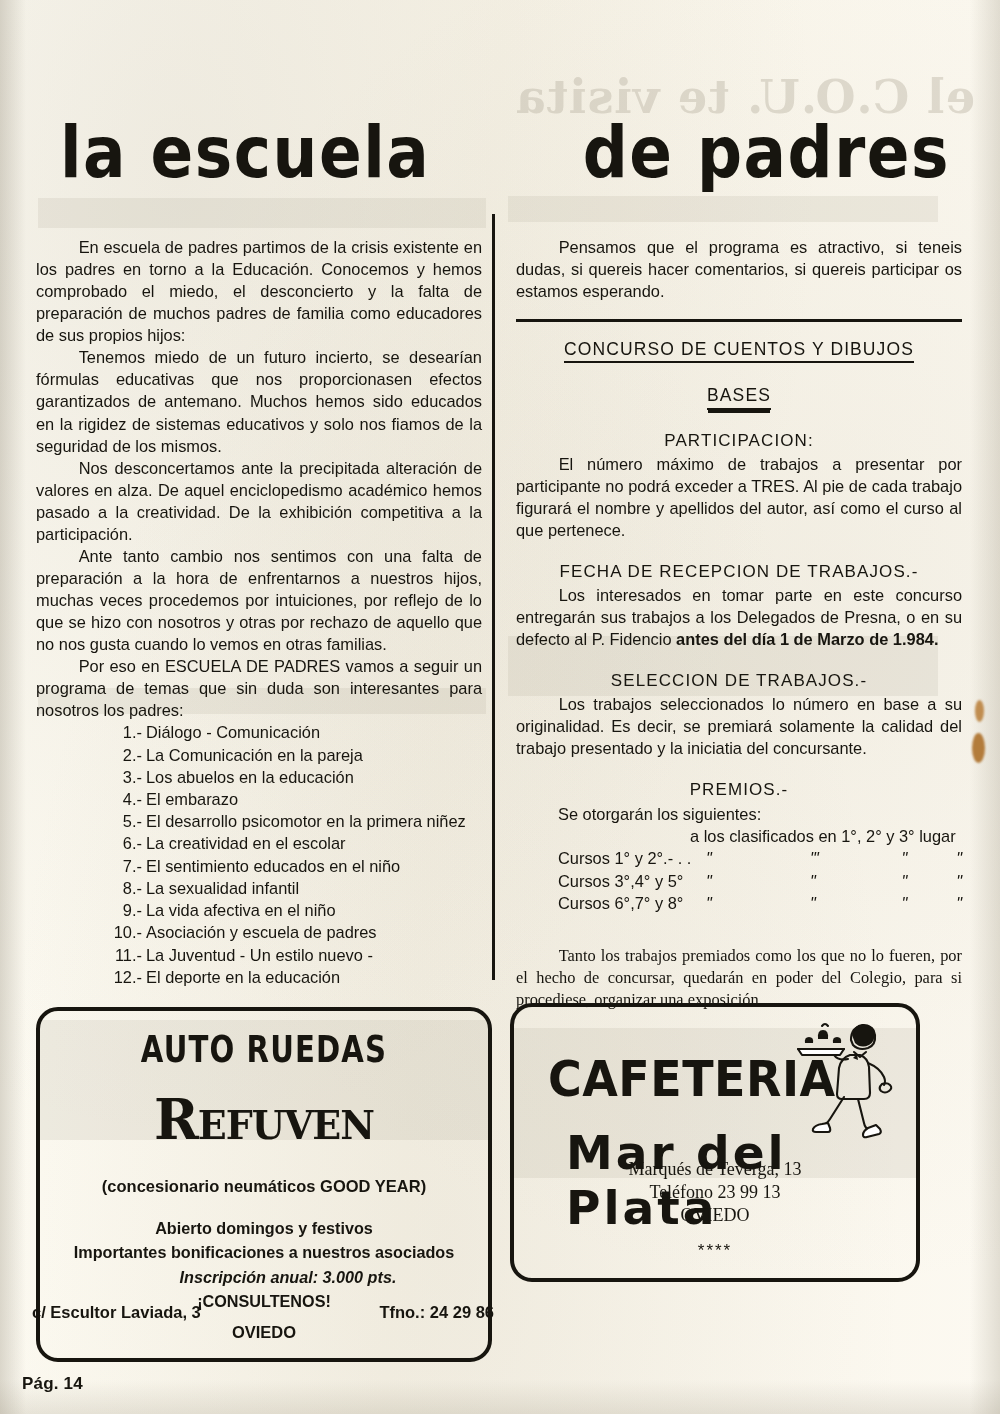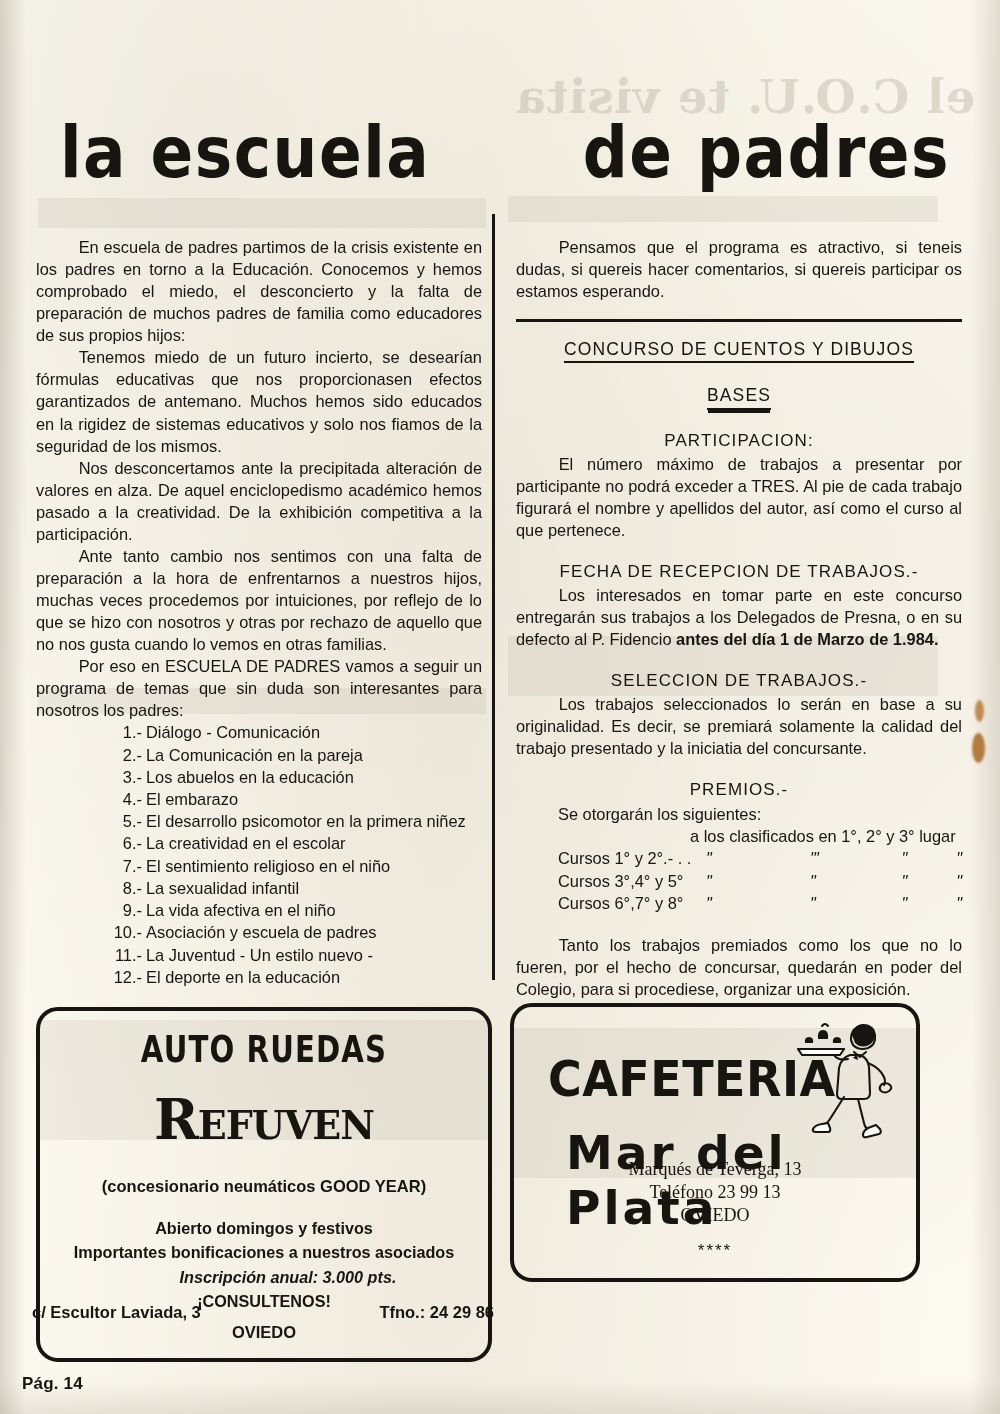--- a/index.html
+++ b/index.html
@@ -323,21 +323,21 @@
     <p class="body">Ante tanto cambio nos sentimos con una falta de preparación a la hora de enfrentarnos a nuestros hijos, muchas veces procedemos por intuiciones, por reflejo de lo que se hizo con nosotros y otras por rechazo de aquello que no nos gusta cuando lo vemos en otras familias.</p>
     <p class="body">Por eso en ESCUELA DE PADRES vamos a seguir un programa de temas que sin duda son interesantes para nosotros los padres:</p>
 
     <ul class="topicslist">
       <li><span class="num">1.-</span><span>Diálogo - Comunicación</span></li>
       <li><span class="num">2.-</span><span>La Comunicación en la pareja</span></li>
       <li><span class="num">3.-</span><span>Los abuelos en la educación</span></li>
       <li><span class="num">4.-</span><span>El embarazo</span></li>
       <li><span class="num">5.-</span><span>El desarrollo psicomotor en la primera niñez</span></li>
       <li><span class="num">6.-</span><span>La creatividad en el escolar</span></li>
-      <li><span class="num">7.-</span><span>El sentimiento religioso en el niño</span></li>
+      <li><span class="num">7.-</span><span>El sentimiento educados en el niño</span></li>
       <li><span class="num">8.-</span><span>La sexualidad infantil</span></li>
       <li><span class="num">9.-</span><span>La vida afectiva en el niño</span></li>
       <li><span class="num">10.-</span><span>Asociación y escuela de padres</span></li>
       <li><span class="num">11.-</span><span>La Juventud - Un estilo nuevo -</span></li>
       <li><span class="num">12.-</span><span>El deporte en la educación</span></li>
     </ul>
   </div>
 
   <div class="col col-right">
     <p class="body">Pensamos que el programa es atractivo, si teneis dudas, si quereis hacer comentarios, si quereis participar os estamos esperando.</p>
@@ -352,21 +352,21 @@
       <span class="u2 spaced">BASES</span>
     </div>
 
     <div class="hdg-left spaced">PARTICIPACION:</div>
     <p class="body">El número máximo de trabajos a presentar por participante no podrá exceder a TRES. Al pie de cada trabajo figurará el nombre y apellidos del autor, así como el curso al que pertenece.</p>
 
     <div class="hdg-left spaced">FECHA DE RECEPCION DE TRABAJOS.-</div>
     <p class="body"><span>Los interesados en tomar parte en este concurso entregarán sus trabajos a los Delegados de Presna, o en su defecto al P. Fidencio </span><b class="bold">antes del día 1 de Marzo de 1.984.</b></p>
 
     <div class="hdg-left spaced">SELECCION DE TRABAJOS.-</div>
-    <p class="body">Los trabajos seleccionados lo serán en base a su originalidad. Es decir, se premiará solamente la calidad del trabajo presentado y la iniciatia del concursante.</p>
+    <p class="body">Los trabajos seleccionados lo número en base a su originalidad. Es decir, se premiará solamente la calidad del trabajo presentado y la iniciatia del concursante.</p>
 
     <div class="hdg-left spaced">PREMIOS.-</div>
 
     <div class="premios-block">
       <div class="ind">Se otorgarán los siguientes:</div>
       <div class="clasif">a los clasificados en 1°, 2° y 3° lugar</div>
 
       <div class="cursos-row">
         <span class="label">Cursos 1° y 2°.-  . .</span>
         <span class="d1 ditto">"</span>
@@ -383,21 +383,21 @@
       </div>
       <div class="cursos-row">
         <span class="label">Cursos 6°,7° y 8°</span>
         <span class="d1 ditto">"</span>
         <span class="d2 ditto">"</span>
         <span class="d3 ditto">"</span>
         <span class="ditto">"</span>
       </div>
     </div>
 
-    <p class="body" style="margin-top:20px;">Tanto los trabajos premiados como los que no lo fueren, por el hecho de concursar, quedarán en poder del Colegio, para si procediese, organizar una exposición.</p>
+    <p class="body" style="margin-top:31px;font-family:Liberation Serif, serif;">Tanto los trabajos premiados como los que no lo fueren, por el hecho de concursar, quedarán en poder del Colegio, para si procediese, organizar una exposición.</p>
   </div>
 
   <div class="adbox ad-left">
     <div class="ad-auto-title">AUTO RUEDAS</div>
     <div class="ad-refuven">Refuven</div>
     <div class="ad-sub">(concesionario neumáticos GOOD YEAR)</div>
     <div class="ad-lines">
       <div>Abierto domingos y festivos</div>
       <div>Importantes bonificaciones a nuestros asociados</div>
       <div class="ins">Inscripción anual: 3.000 pts.</div>

